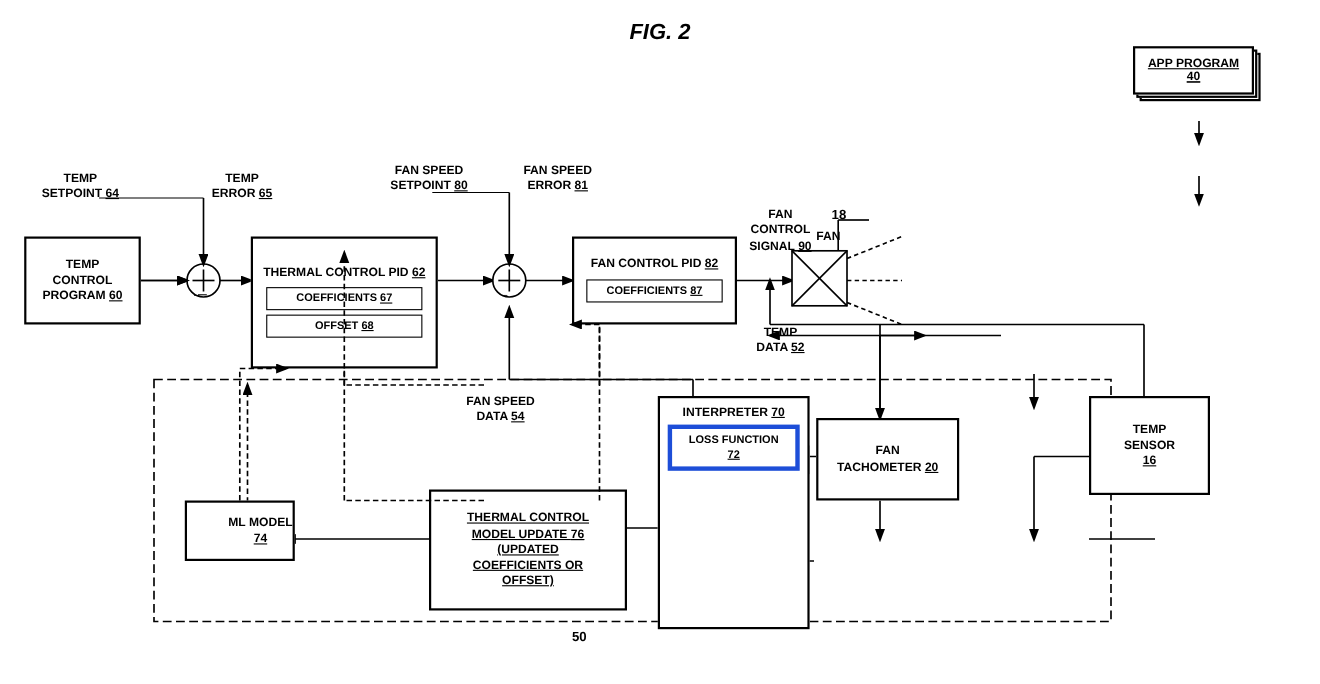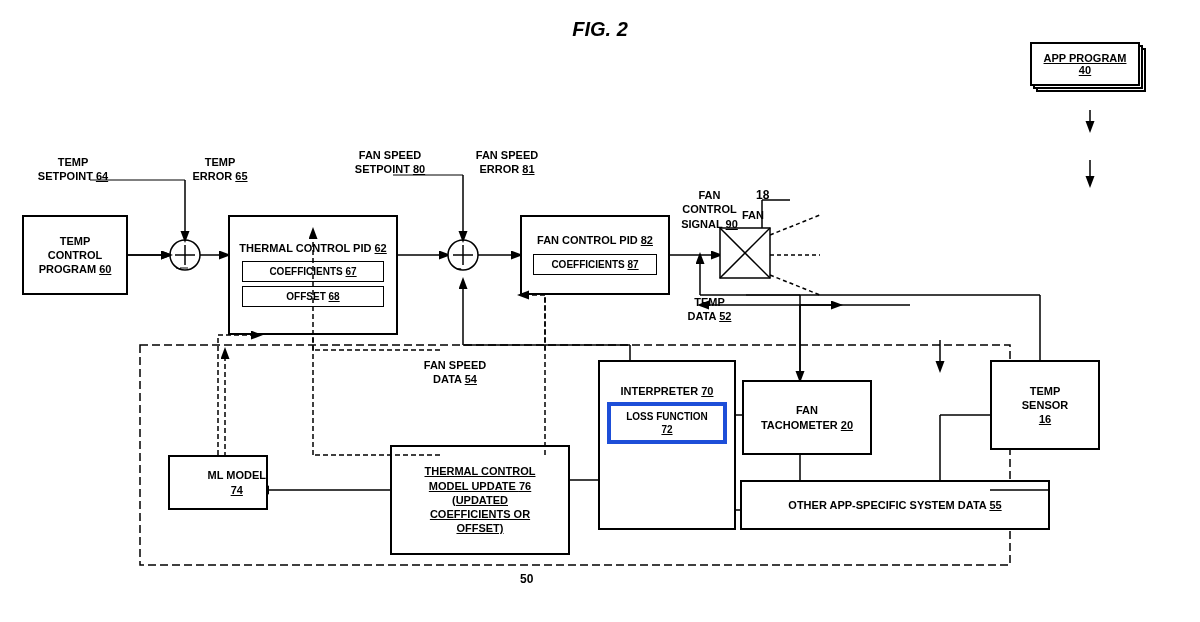--- a/index.html
+++ b/index.html
@@ -233,34 +233,31 @@
 
 
   <div class="box" style="left:742px; top:380px; width:130px; height:75px;">
     <span>FAN<br>TACHOMETER <u>20</u></span>
   </div>
 
   <div class="label" style="left:676px; top:405px; width:60px; text-align:center; border:2px solid #000; padding:4px 2px; background:#fff;">
     STATE
   </div>
 
-  <div class="box" style="left:598px; top:360px; width:138px; height:170px; justify-content:flex-start; padding-top:22px;">
+  <div class="box" style="left:598px; top:360px; width:138px; height:212px; justify-content:flex-start; padding-top:6px;">
     <span style="margin-bottom:4px;">INTERPRETER <u>70</u></span>
     <div style="border:4px solid #1d4ed8; width:90%; padding:4px 5px; text-align:center; font-size:10px; font-weight:bold;">
       <span>LOSS FUNCTION<br><u>72</u></span>
     </div>
   </div>
 
   <div class="label" style="left:410px; top:358px; width:90px; text-align:center;">
     FAN SPEED<br>DATA <u>54</u>
   </div>
 
-  <div class="box" style="left:740px; top:480px; width:310px; height:50px;">
-    <span>OTHER APP-SPECIFIC SYSTEM DATA <u>55</u></span>
-  </div>
 
   <div class="box" style="left:390px; top:445px; width:180px; height:110px;text-decoration:underline;">
     <span>THERMAL CONTROL<br>MODEL UPDATE <u>76</u><br>(UPDATED<br>COEFFICIENTS OR<br>OFFSET)</span>
   </div>
 
   <div class="box" style="left:168px; top:455px; width:100px; height:55px;align-items:flex-end;">
     <span>ML MODEL<br><u>74</u></span>
   </div>
 
   <div class="label" style="left:520px; top:572px; font-size:12px;">50</div>

